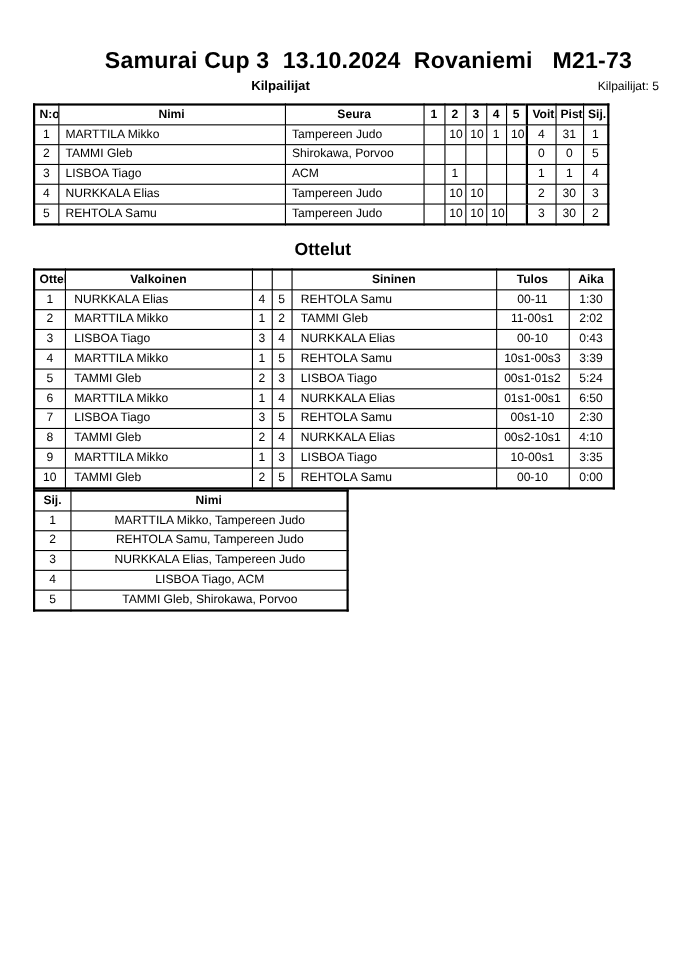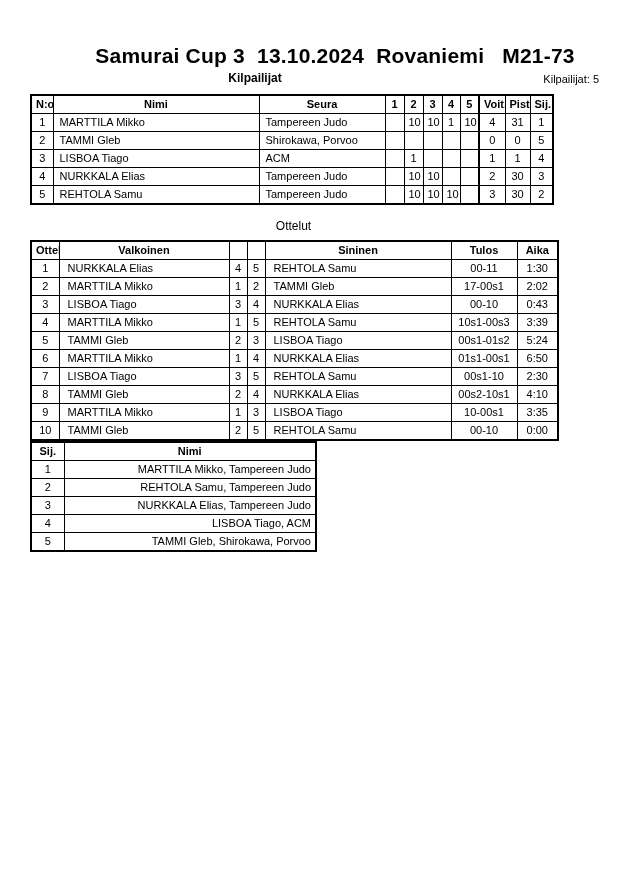--- a/index.html
+++ b/index.html
@@ -46,31 +46,31 @@
     text-align:center;
   }
   th { font-weight:bold; }
   #kilpailijat { width:522px; margin-top:6px; }
   #kilpailijat td:nth-child(2),
   #kilpailijat td:nth-child(3) { text-align:left; padding-left:6px; }
   #kilpailijat th:nth-child(9),
   #kilpailijat td:nth-child(9) { border-left:2px solid #000; }
 
   .section-heading {
-    text-align:center; font-weight:normal; font-size:12px;
+    text-align:center; font-weight:bold; font-size:16px;
     margin:14px 0 7px 30px;
   }
   #ottelut-heading { width:527px; }
   #ottelut { width:527px; }
   #ottelut td:nth-child(2),
   #ottelut td:nth-child(5) { text-align:left; padding-left:8px; }
 
   #tulokset-heading { width:285px; margin-top:13px; }
   #tulokset { width:285px; }
-  #tulokset td:nth-child(2) { text-align:right; padding-left:6px; }
+  #tulokset td:nth-child(2) { text-align:center; padding-left:6px; }
 </style>
 </head>
 <body>
 
 <div class="page">
 
   <h1 class="event-title">Samurai Cup 3  13.10.2024  Rovaniemi   M21-73</h1>
 
   <div class="subrow">
     <div class="khead">Kilpailijat</div>
@@ -207,21 +207,21 @@
           <td>REHTOLA Samu</td>
           <td>00-11</td>
           <td>1:30</td>
         </tr>
         <tr>
           <td>2</td>
           <td>MARTTILA Mikko</td>
           <td>1</td>
           <td>2</td>
           <td>TAMMI Gleb</td>
-          <td>17-00s1</td>
+          <td>11-00s1</td>
           <td>2:02</td>
         </tr>
         <tr>
           <td>3</td>
           <td>LISBOA Tiago</td>
           <td>3</td>
           <td>4</td>
           <td>NURKKALA Elias</td>
           <td>00-10</td>
           <td>0:43</td>

